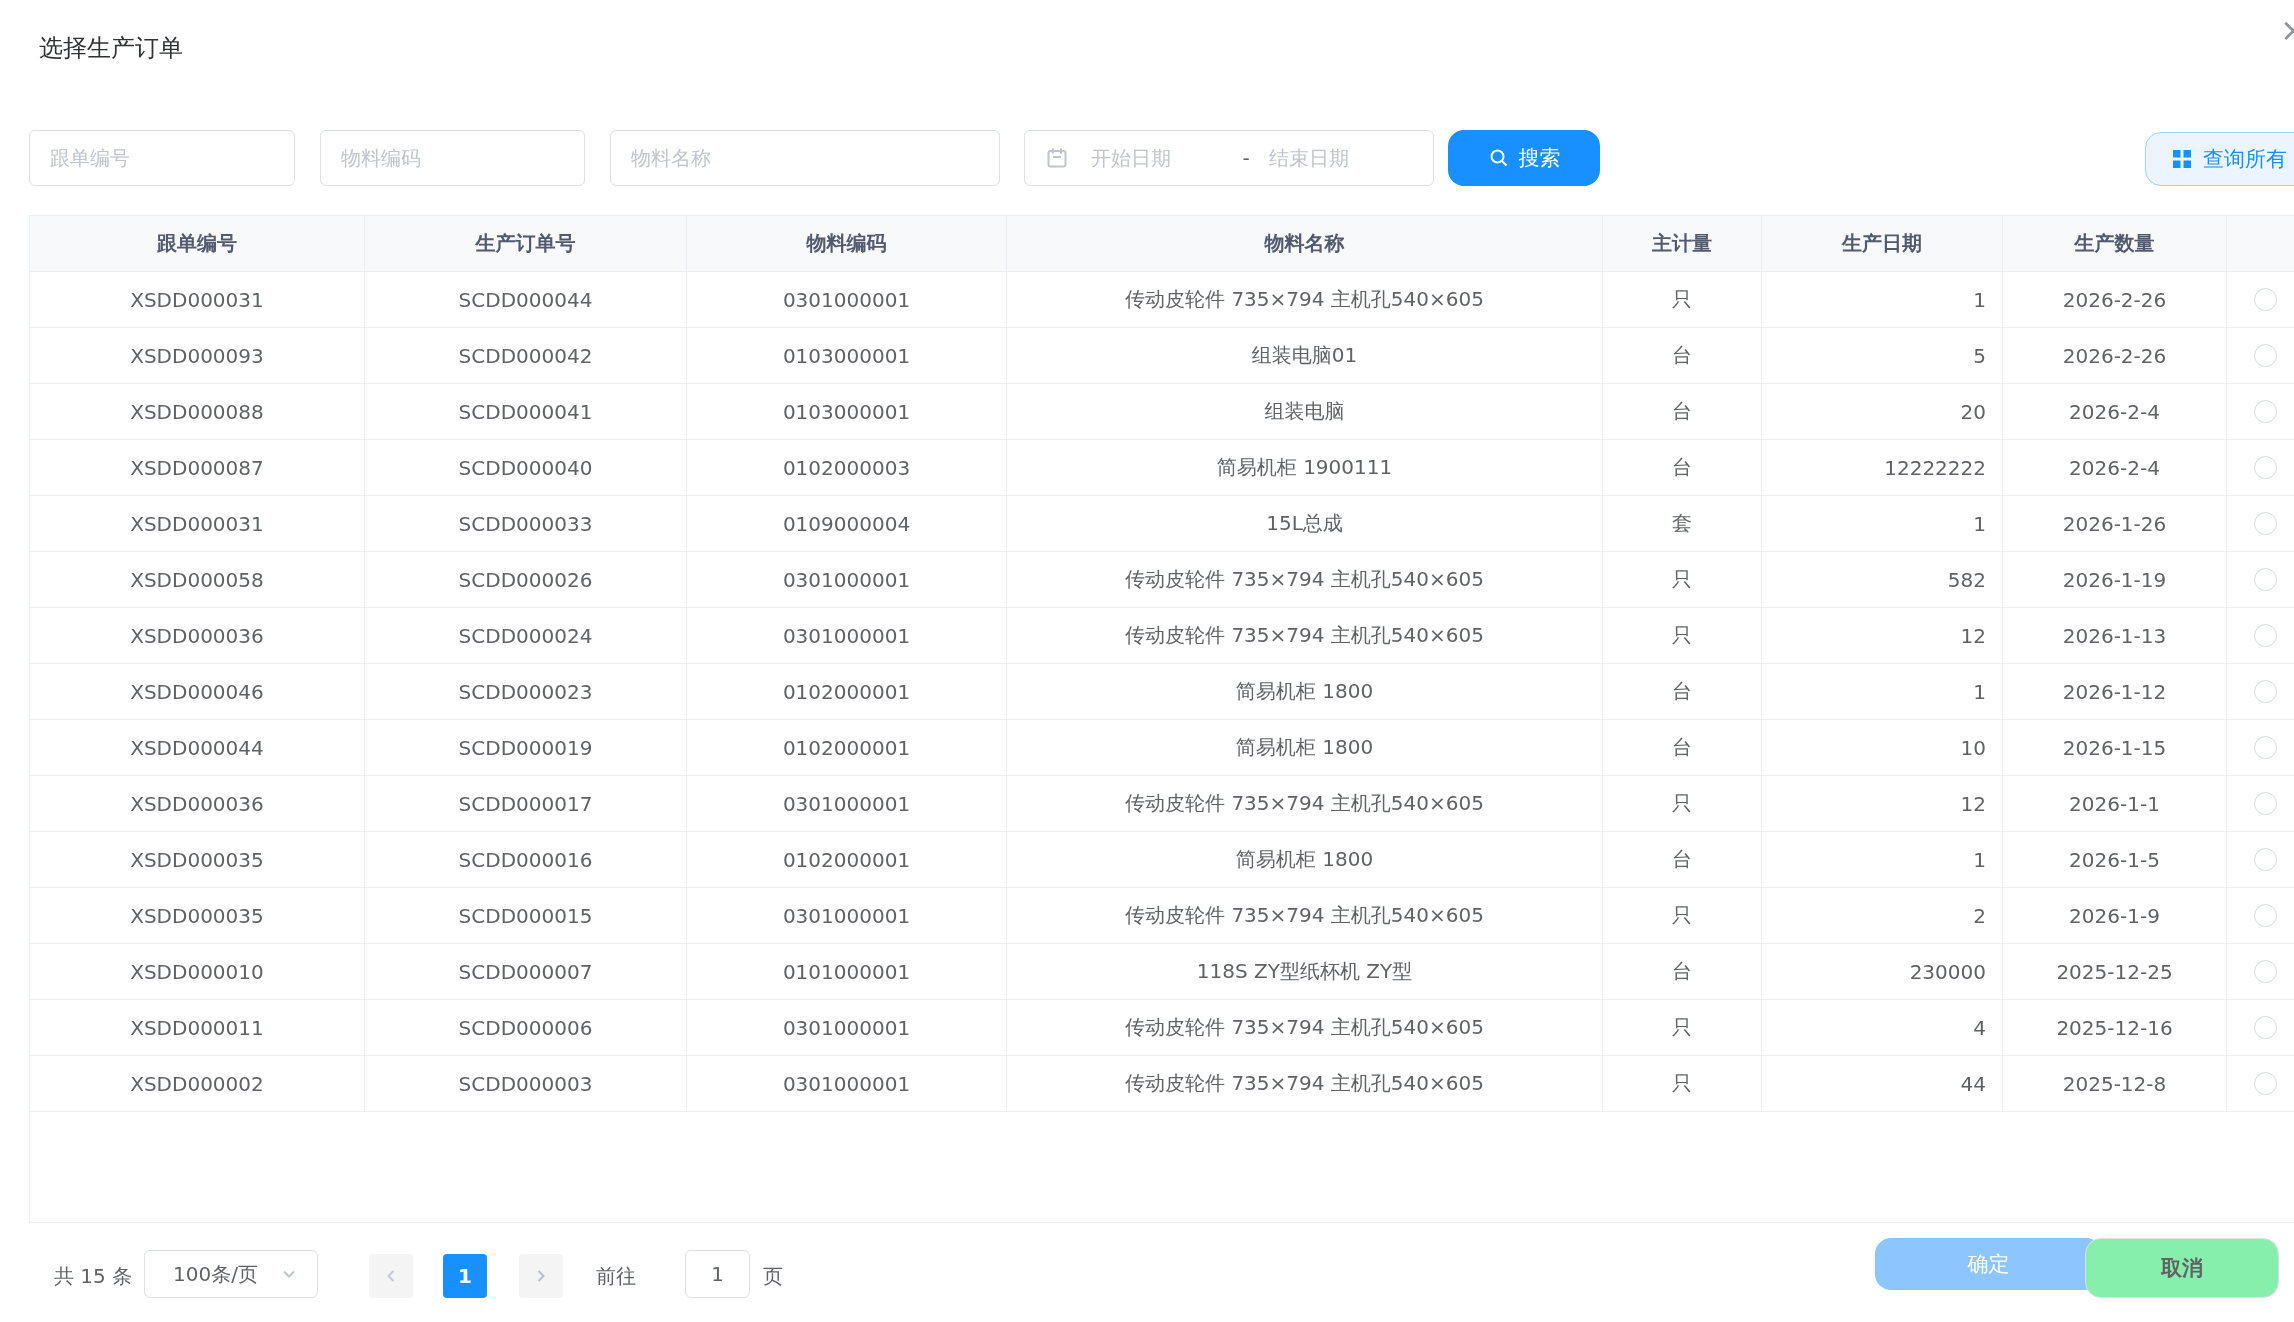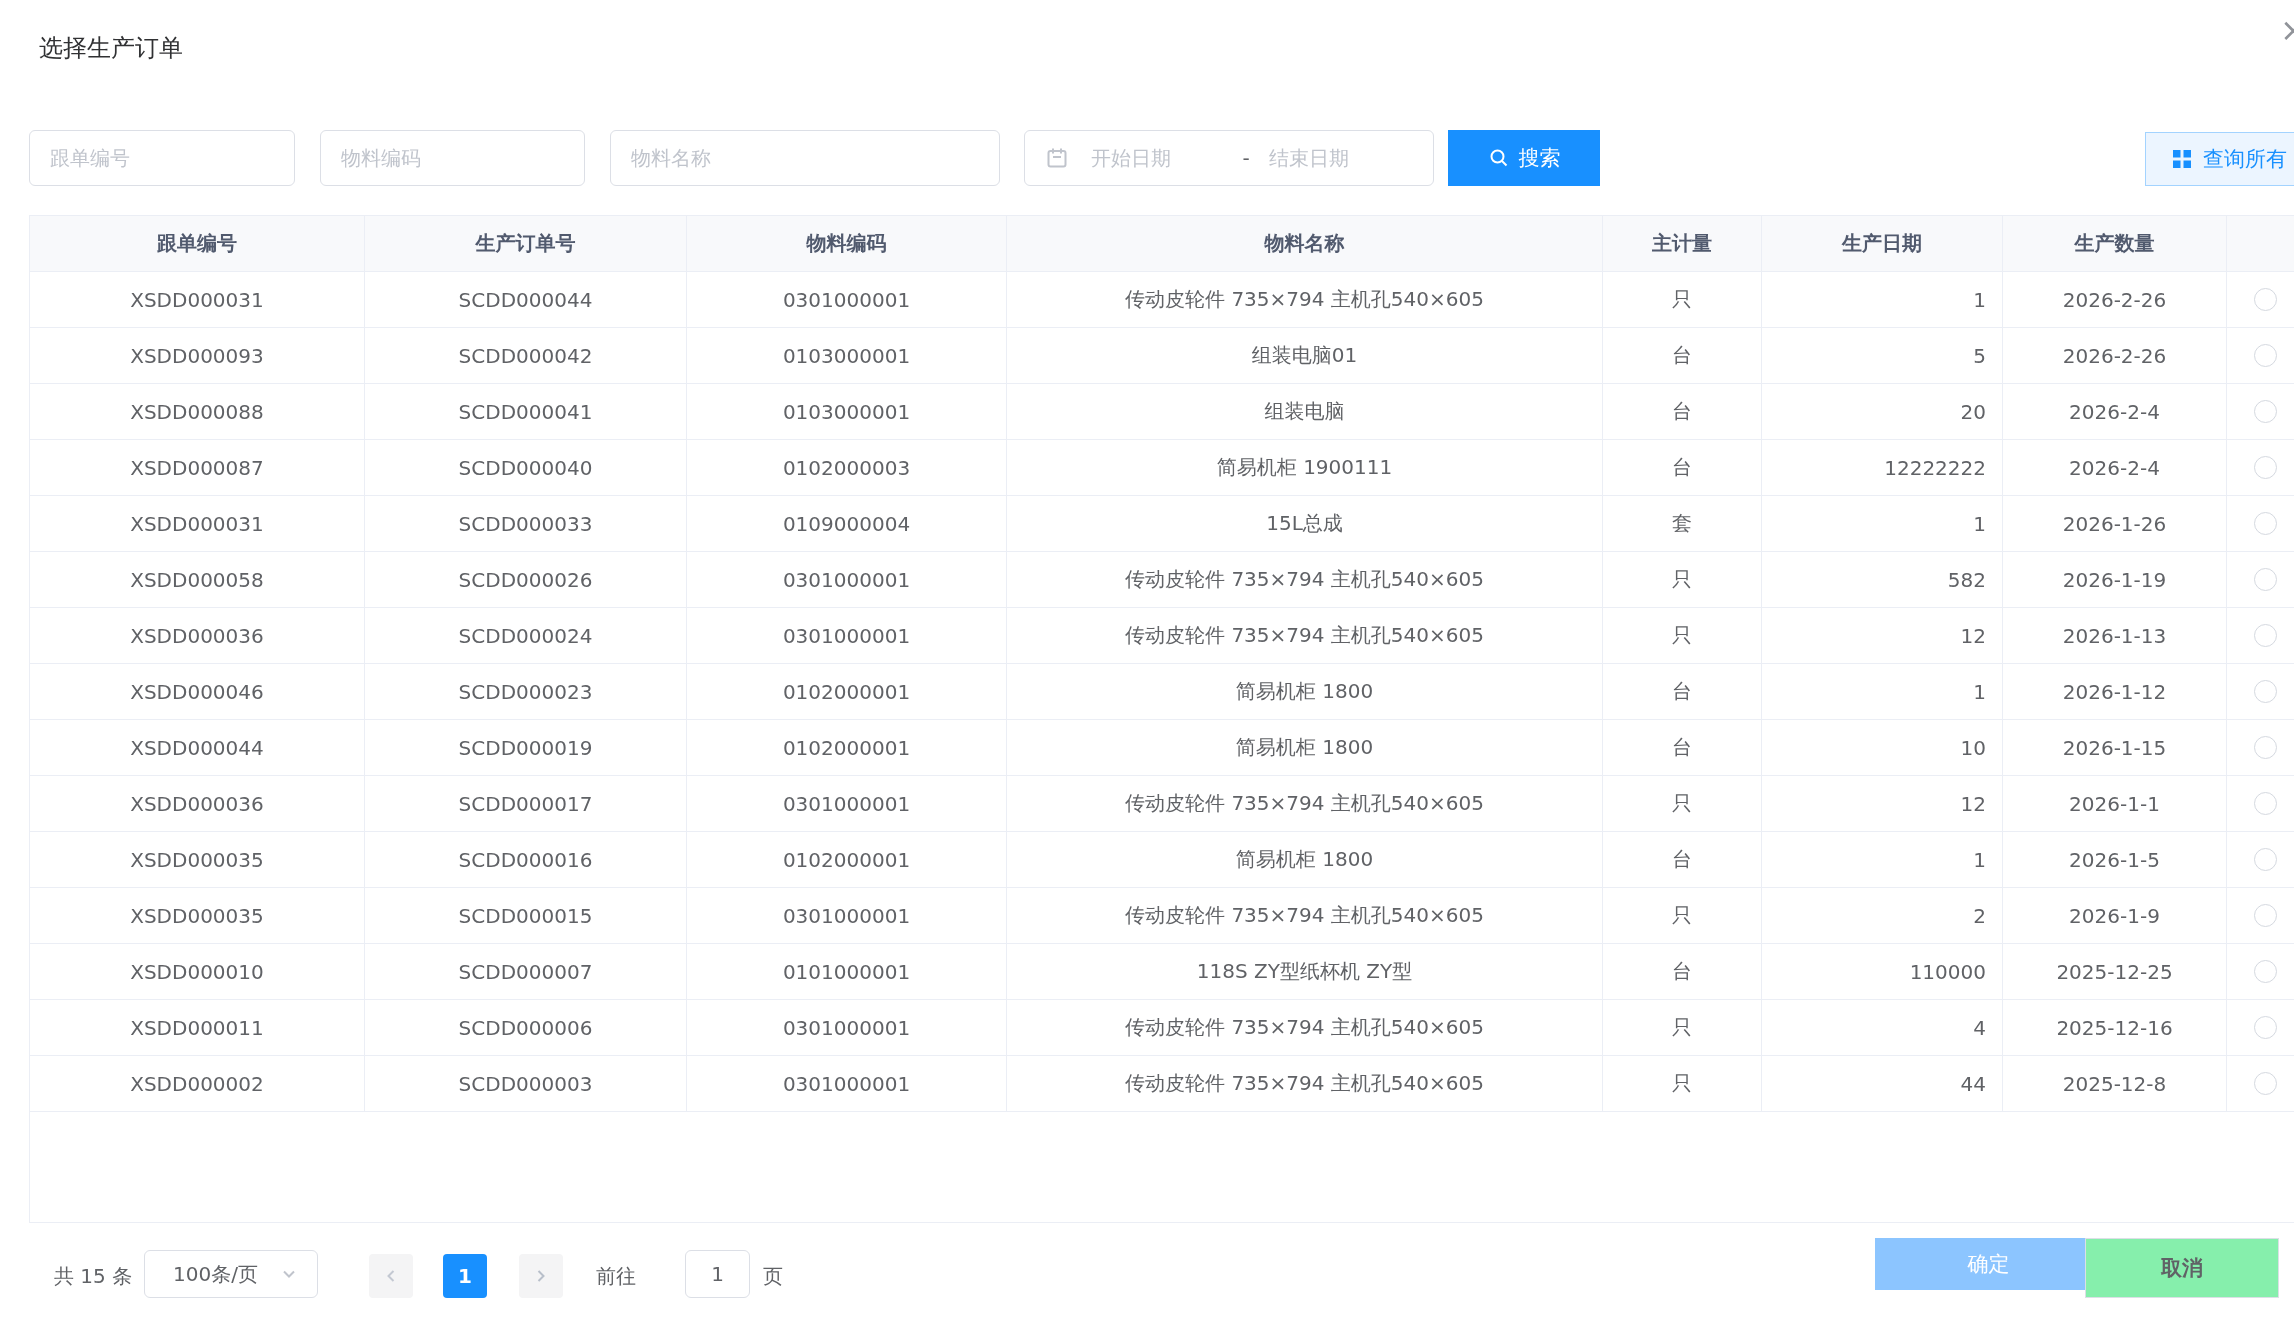--- a/index.html
+++ b/index.html
@@ -29,21 +29,21 @@
   .inp-code{left:320px;width:265px;}
   .inp-name{left:610px;width:390px;}
 
   .daterange{left:1024px;top:130px;width:410px;height:56px;border:1px solid var(--border);
     border-radius:6px;display:flex;align-items:center;padding:0 20px;background:#fff;}
   .daterange .ph{font-size:20px;color:var(--placeholder);}
   .daterange .dash{font-size:20px;color:var(--text);width:46px;text-align:center;}
   .daterange .cal{margin-right:22px;flex:0 0 auto;display:flex;}
   .daterange .dr-start{width:132px;}
 
-  .btn{display:flex;align-items:center;justify-content:center;border-radius:0;cursor:pointer;border:none;}
+  .btn{display:flex;align-items:center;justify-content:center;border-radius:16px;cursor:pointer;border:none;}
   .search-btn{left:1448px;top:130px;width:152px;height:56px;background:var(--primary);color:#fff;font-size:21px;gap:9px;}
   .queryall-btn{left:2145px;top:132px;width:170px;height:54px;background:var(--plain-bg);
     border:1px solid var(--plain-border);color:var(--primary);font-size:21px;gap:12px;}
 
   
   .tbl{left:29px;top:215px;width:2275px;height:1008px;border:1px solid var(--table-border);}
   .t-row{display:grid;grid-template-columns:335px 322px 320px 596px 159px 241px 224px 78px;height:56px;
     border-bottom:1px solid var(--table-border);background:#fff;}
   .t-cell{display:flex;align-items:center;justify-content:center;font-size:20px;color:var(--text);
     border-right:1px solid var(--table-border);overflow:hidden;white-space:nowrap;}
@@ -285,21 +285,21 @@
           <span class="radio"></span>
         </div>
   </div>
 
   <div class="t-row">
     <div class="t-cell">XSDD000010</div>
     <div class="t-cell">SCDD000007</div>
     <div class="t-cell">0101000001</div>
     <div class="t-cell">118S ZY型纸杯机 ZY型</div>
     <div class="t-cell">台</div>
-    <div class="t-cell num">110000</div>
+    <div class="t-cell num">230000</div>
     <div class="t-cell">2025-12-25</div>
     <div class="t-cell">
           <span class="radio"></span>
         </div>
   </div>
 
   <div class="t-row">
     <div class="t-cell">XSDD000011</div>
     <div class="t-cell">SCDD000006</div>
     <div class="t-cell">0301000001</div>

